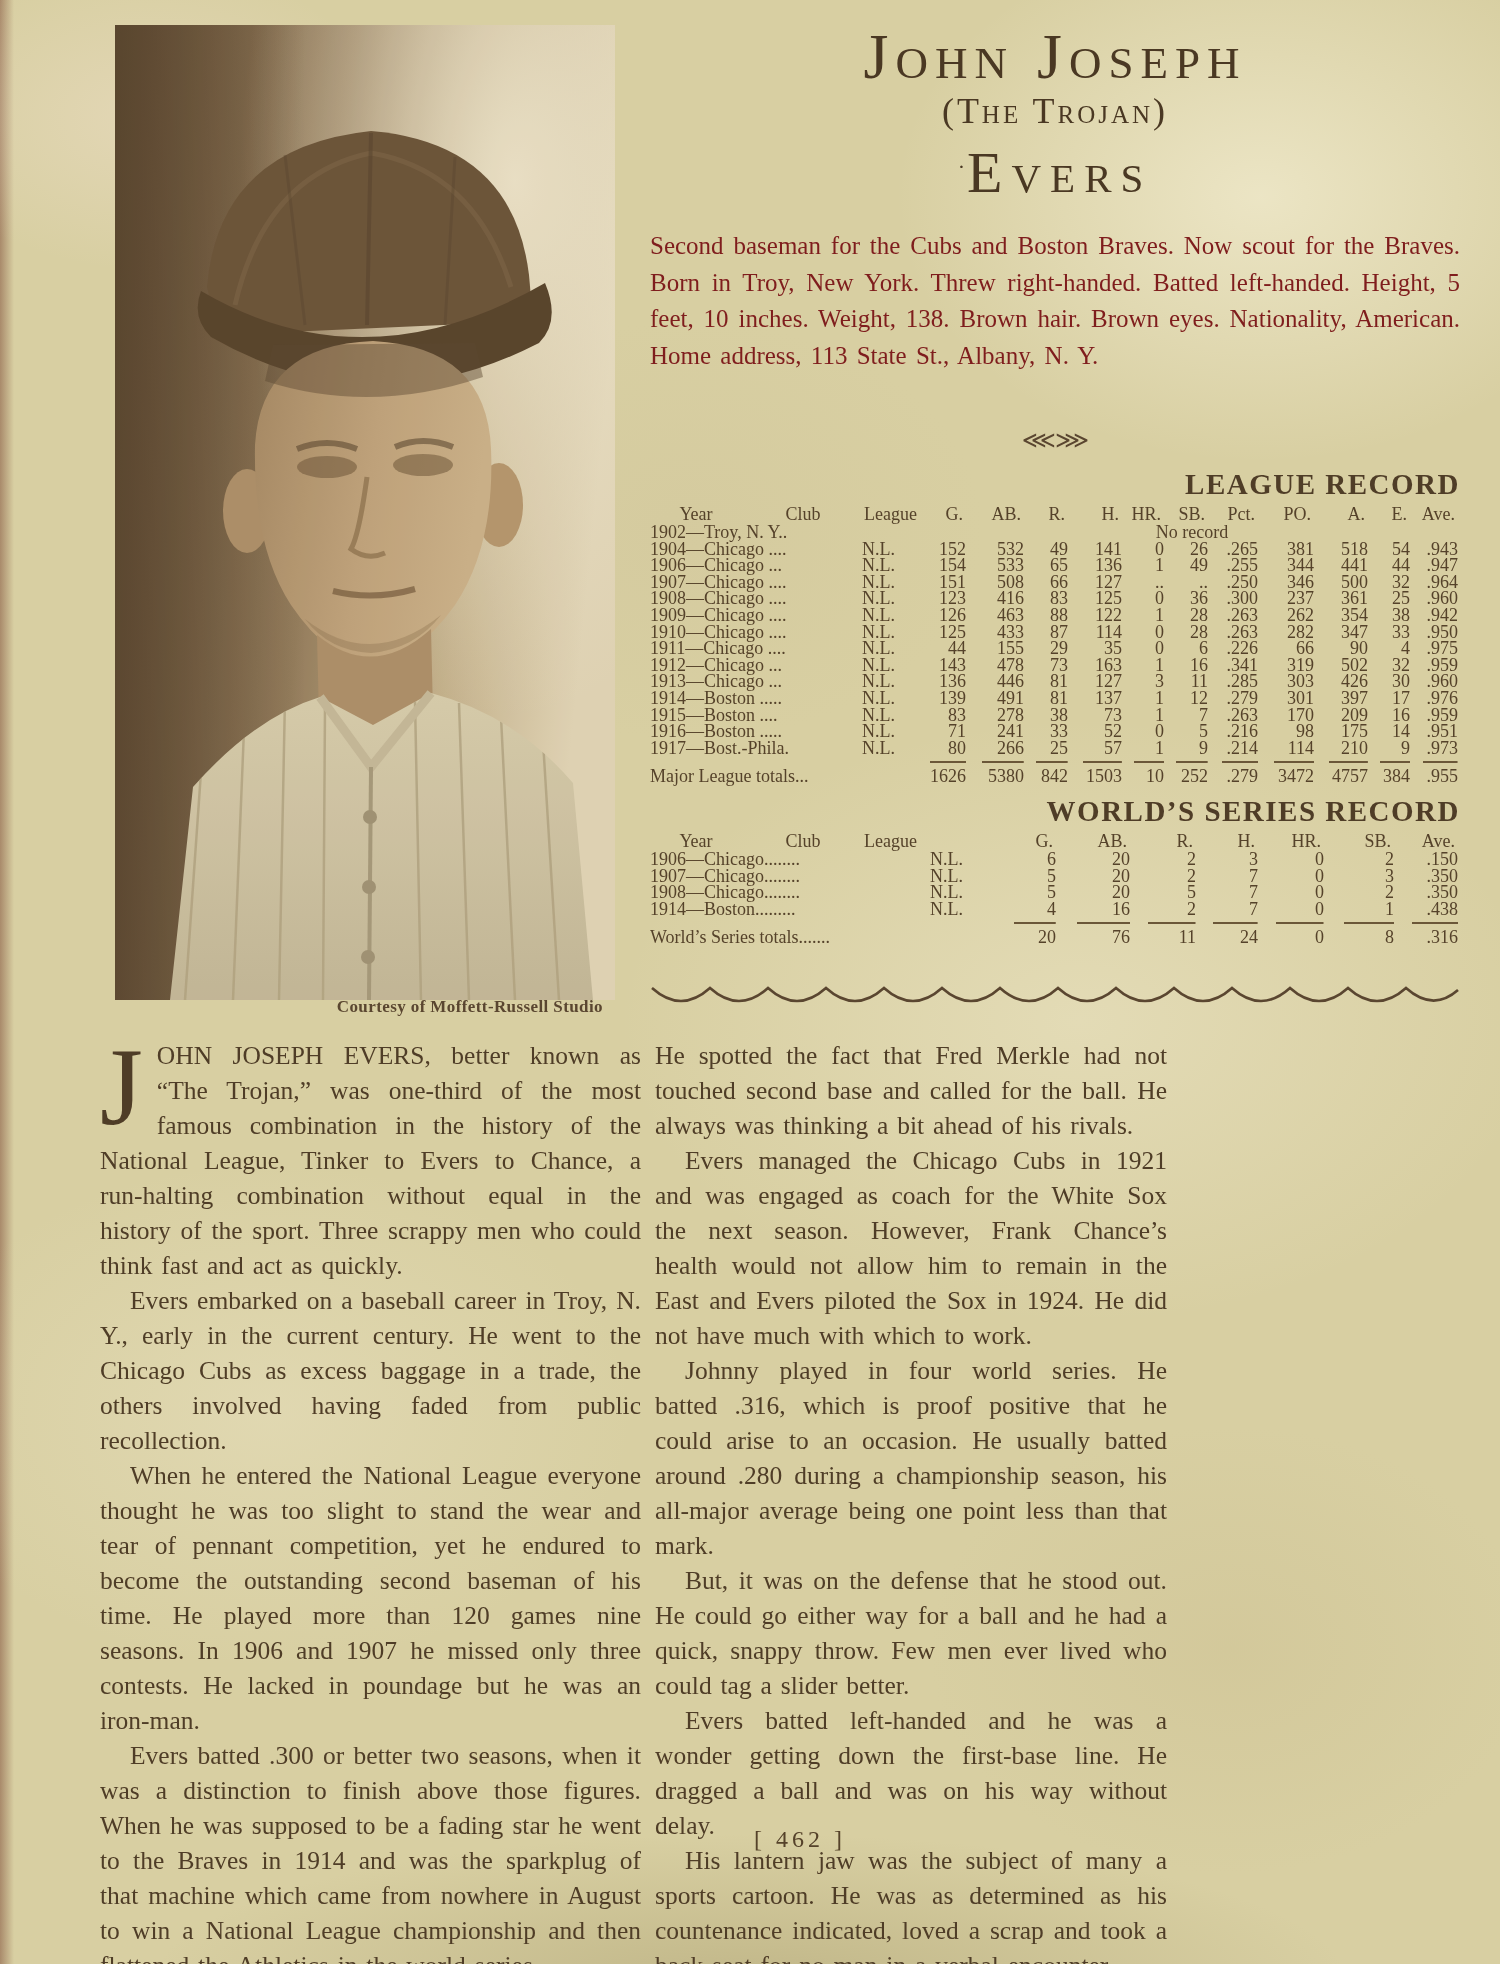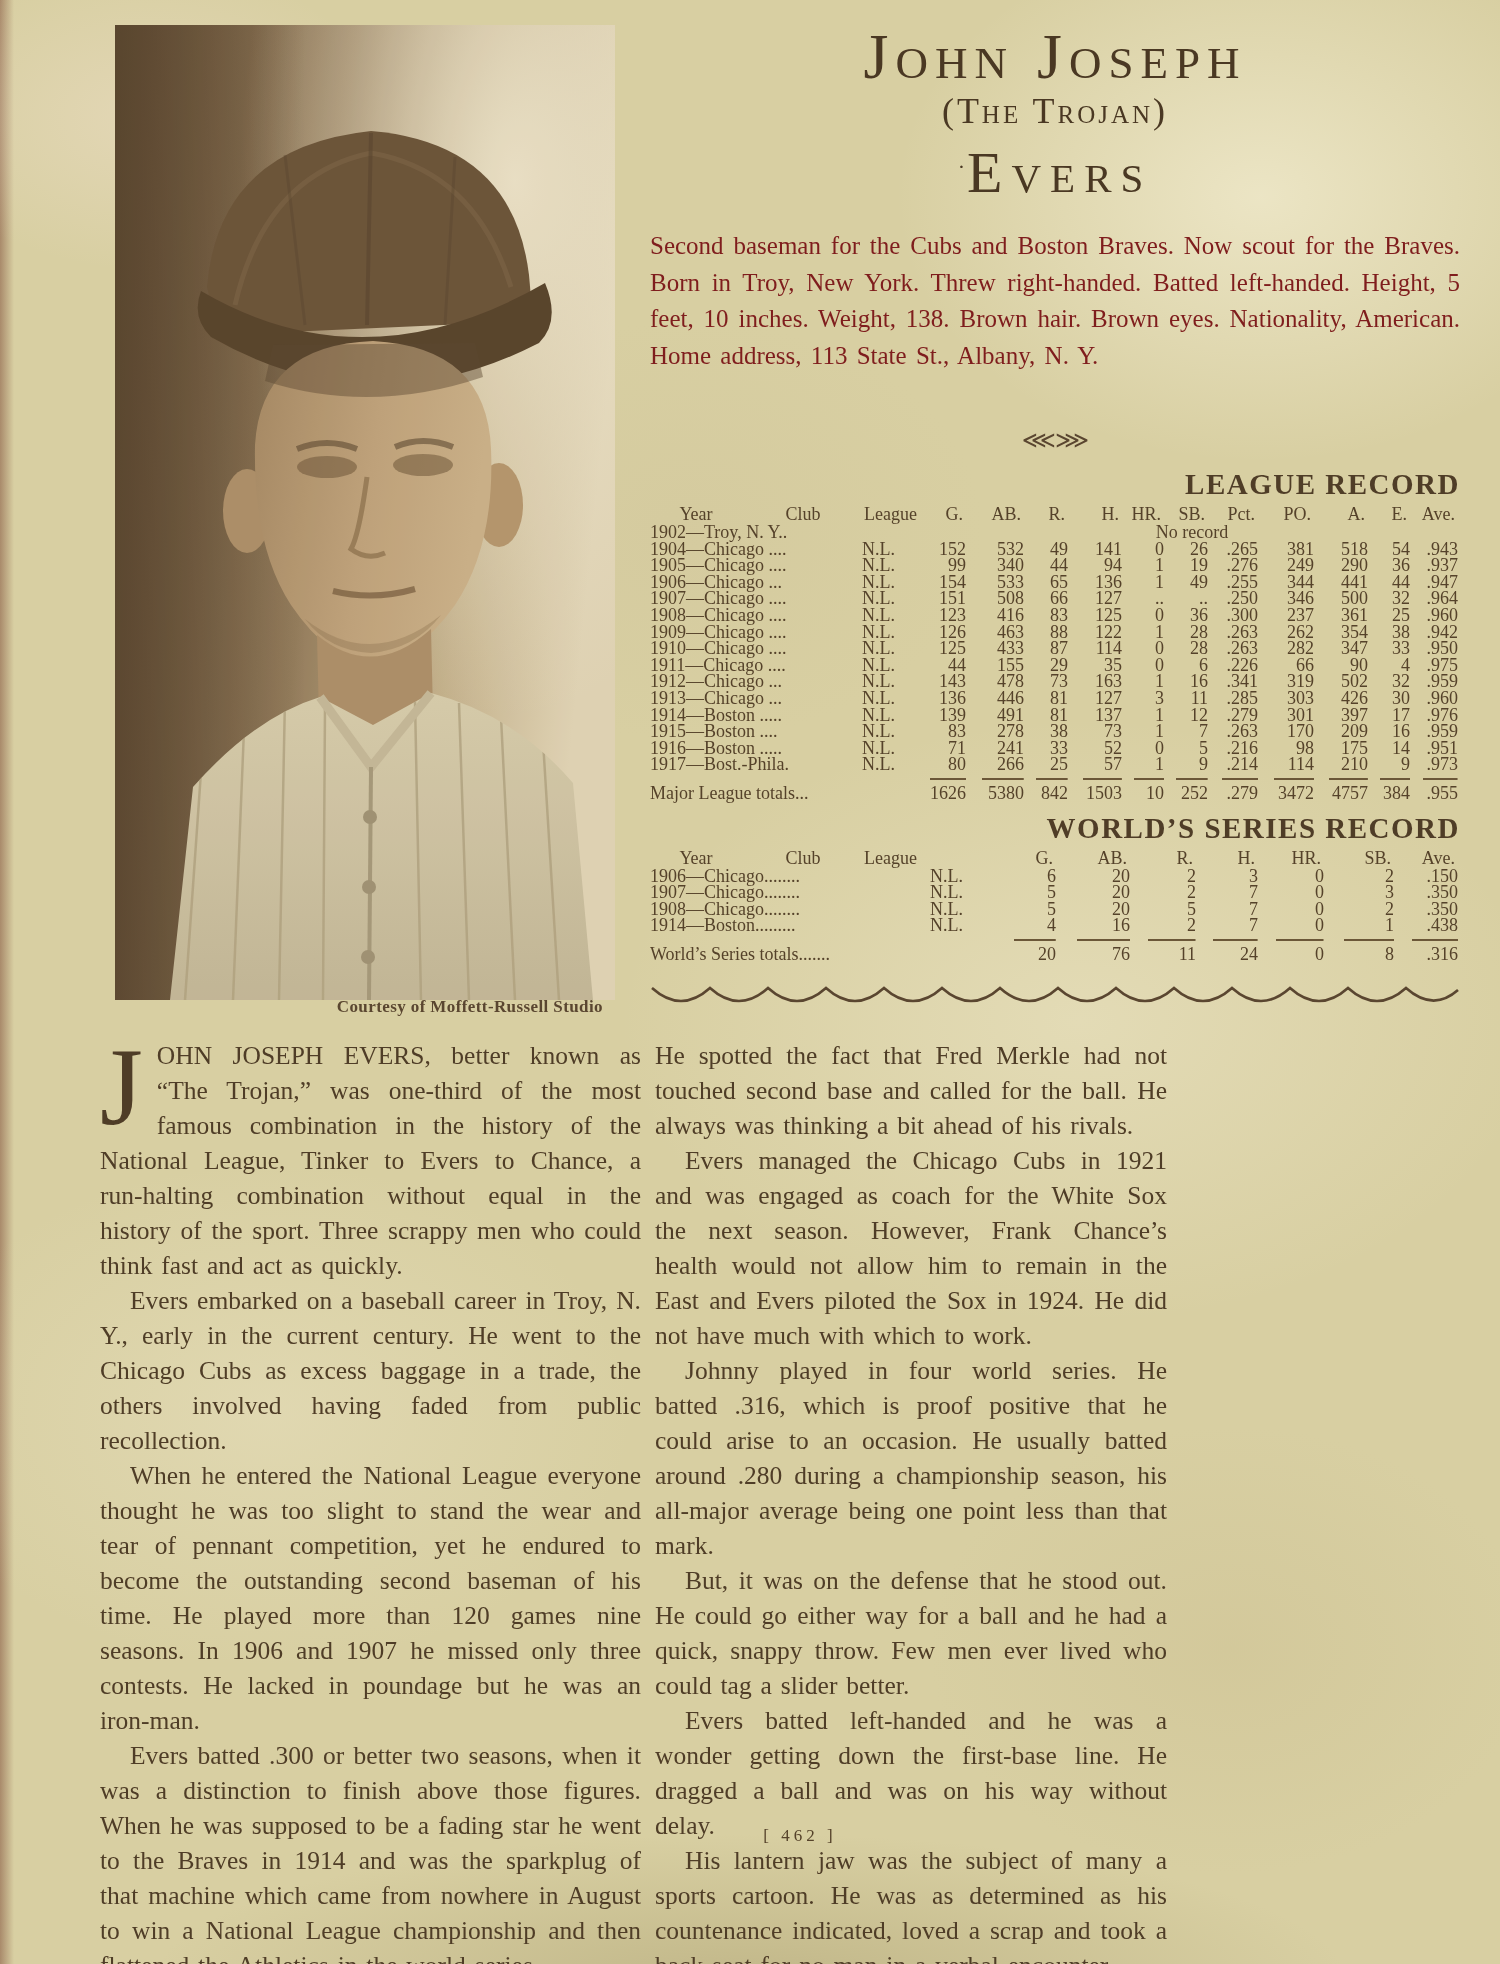--- a/index.html
+++ b/index.html
@@ -68,21 +68,21 @@
   .bodycol{position:absolute;top:1038px;font-size:25.5px;line-height:35px;
     text-align:justify;word-spacing:2.5px;color:#4f3d27;}
   .bodycol-left{left:100px;width:541px;}
   .bodycol-right{left:655px;width:512px;}
   .bodycol p{margin:0;text-indent:30px;}
   .bodycol p.lead{text-indent:0;}
   .bodycol-right p:first-child{text-indent:0;}
   .dropcap{float:left;font-size:110px;line-height:82px;padding:8px 14px 0 0;color:#4f3d27;}
   
   .page-number{position:absolute;left:700px;top:1826px;width:200px;text-align:center;
-    font-size:17px;letter-spacing:4px;color:#55422a;}
+    font-size:24px;letter-spacing:4px;color:#55422a;}
 </style>
 </head>
 <body>
 
 <div class="paper-texture"></div>
 
 <div class="photo">
   <svg viewBox="0 0 500 975" preserveAspectRatio="none">
     <defs>
       <linearGradient id="pbg" x1="0" y1="0.1" x2="1" y2="0.3">
@@ -216,35 +216,20 @@
     <td class="n">141</td>
     <td class="n">0</td>
     <td class="n">26</td>
     <td class="n">.265</td>
     <td class="n">381</td>
     <td class="n">518</td>
     <td class="n">54</td>
     <td class="n">.943</td>
   </tr>
 
-  <tr>
-    <td class="lbl">1905—Chicago ....</td>
-    <td class="lg">N.L.</td>
-    <td class="n">99</td>
-    <td class="n">340</td>
-    <td class="n">44</td>
-    <td class="n">94</td>
-    <td class="n">1</td>
-    <td class="n">19</td>
-    <td class="n">.276</td>
-    <td class="n">249</td>
-    <td class="n">290</td>
-    <td class="n">36</td>
-    <td class="n">.937</td>
-  </tr>
 
   <tr>
     <td class="lbl">1906—Chicago ...</td>
     <td class="lg">N.L.</td>
     <td class="n">154</td>
     <td class="n">533</td>
     <td class="n">65</td>
     <td class="n">136</td>
     <td class="n">1</td>
     <td class="n">49</td>

